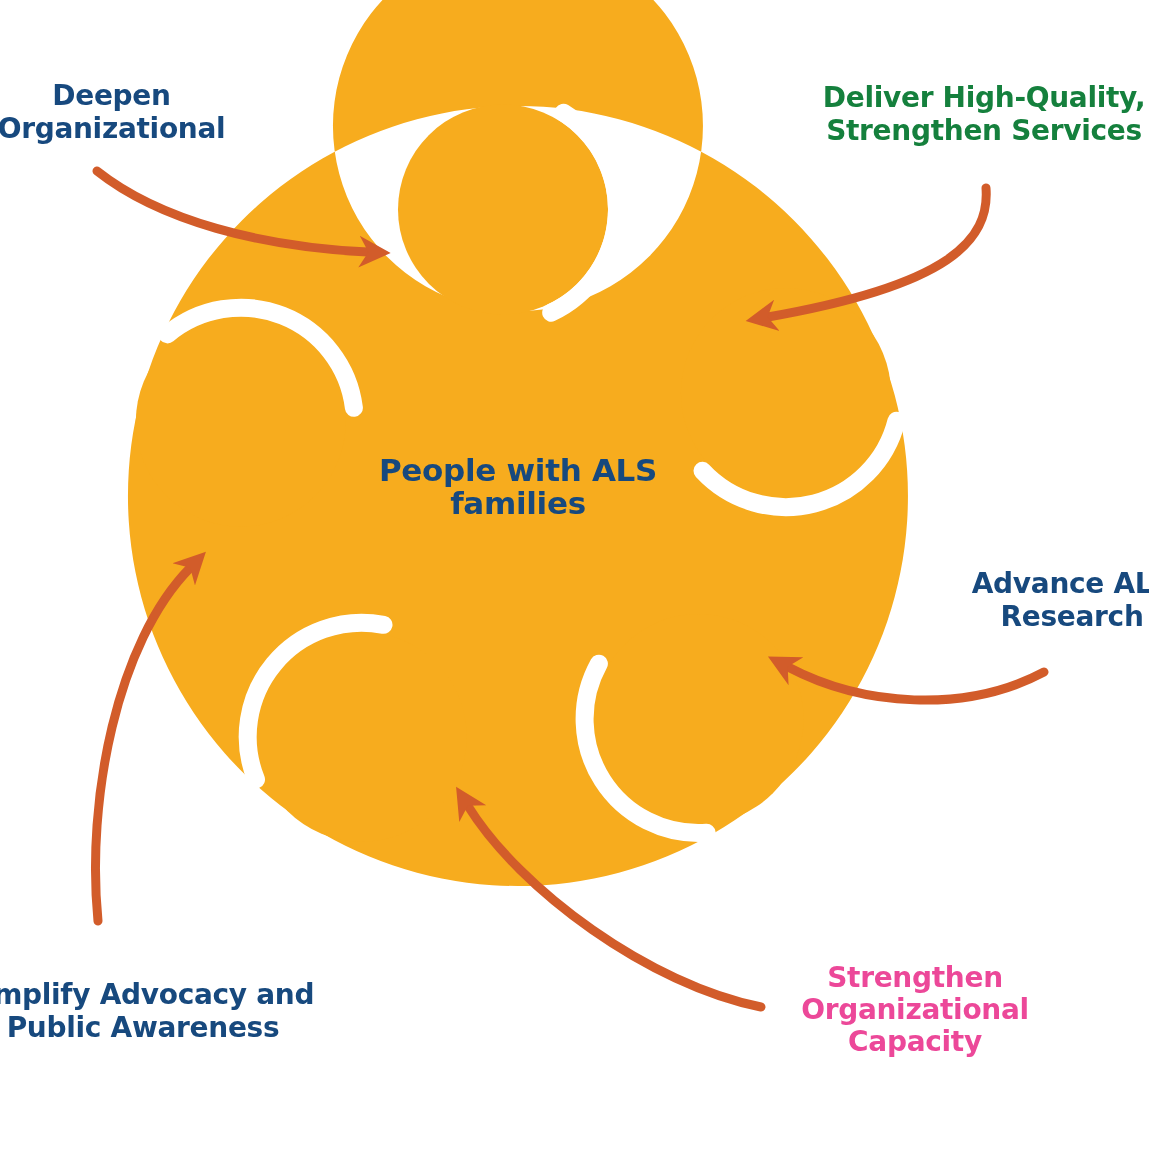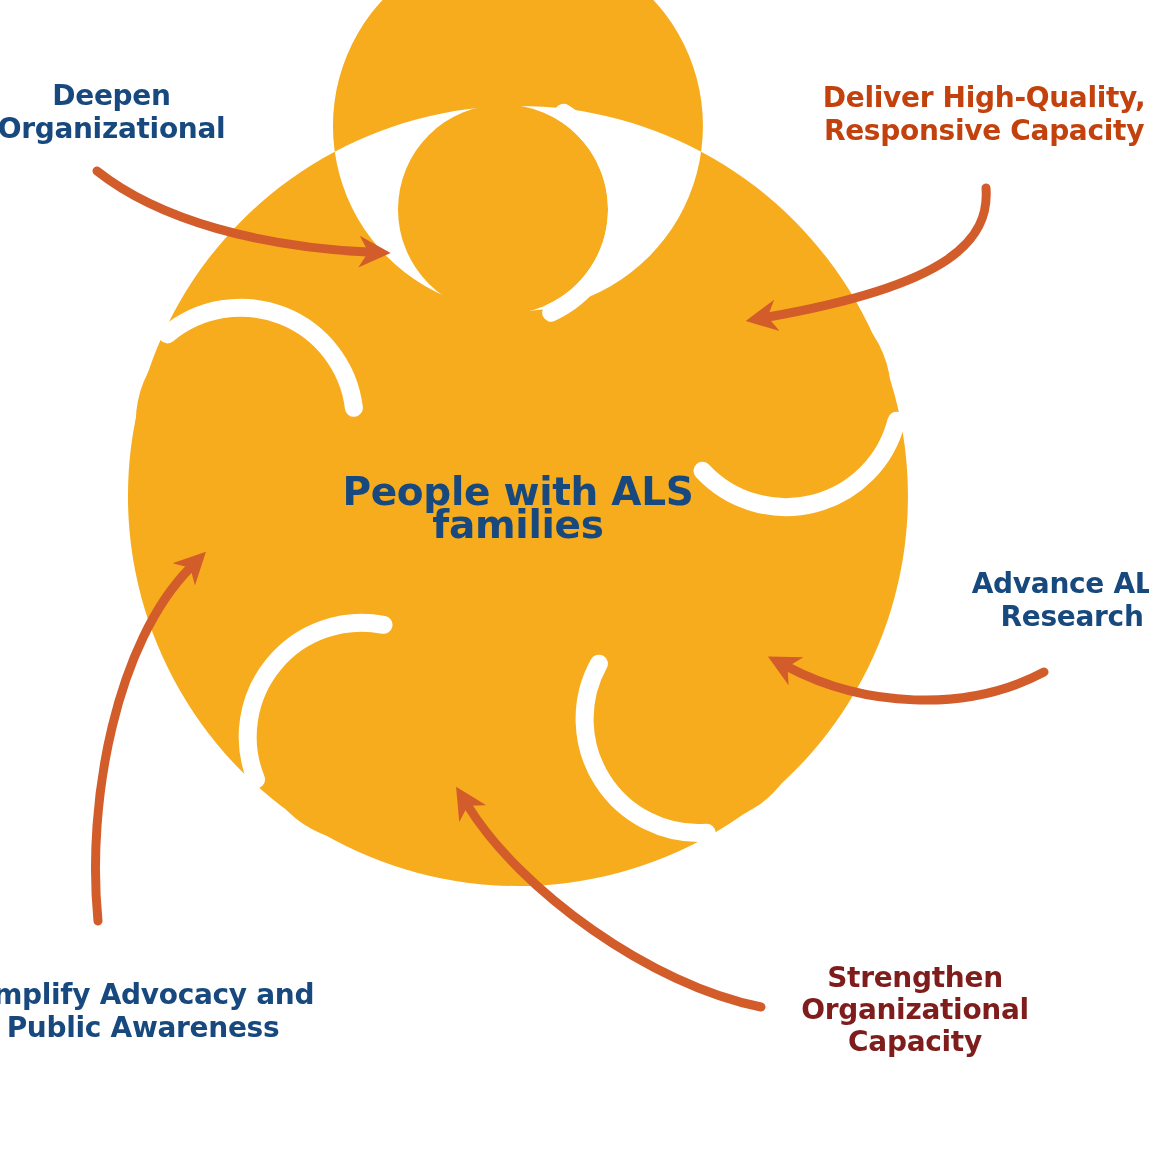--- a/index.html
+++ b/index.html
@@ -15,23 +15,22 @@
     position:absolute;
     transform:translateX(-50%);
     text-align:center;
     font-weight:700;
     font-size:28px;
     line-height:33px;
     letter-spacing:-0.3px;
     white-space:nowrap;
   }
   .label.center-label{
-    font-size:39px;
+    font-size:31px;
     line-height:33px;
-    margin-top:21px;
   }
   .label.strengthen{line-height:32px;}
 </style>
 </head>
 <body>
 
 <div class="stage">
 
   <svg class="ring-svg" viewBox="0 0 1149 1149" xmlns="http://www.w3.org/2000/svg">
     <defs>
@@ -64,31 +63,31 @@
   <div class="label center-label navy" style="left: 518px; top: 454px; color: rgb(23, 73, 126);">
     <div>People with ALS</div>
     <div>families</div>
   </div>
 
   <div class="label navy" style="left: 104px; top: 79px; color: rgb(23, 73, 126); padding-left: 15px;">
     <div>Deepen</div>
     <div>Organizational</div>
   </div>
 
-  <div class="label navy" style="left: 984px; top: 81px; color: #c2410c;">
+  <div class="label navy" style="left: 984px; top: 81px; color: #15803d;">
     <div>Deliver High-Quality,</div>
-    <div>Responsive Capacity</div>
+    <div>Strengthen Services</div>
   </div>
 
   <div class="label navy" style="left: 1072px; top: 567px; color: rgb(23, 73, 126);">
     <div>Advance ALS</div>
     <div>Research</div>
   </div>
 
-  <div class="label navy strengthen" style="left: 915px; top: 962px; color: #7f1d1d;">
+  <div class="label navy strengthen" style="left: 915px; top: 962px; color: #ec4899;">
     <div>Strengthen</div>
     <div>Organizational</div>
     <div>Capacity</div>
   </div>
 
   <div class="label navy" style="left: 143px; top: 978px; color: rgb(23, 73, 126);">
     <div>Amplify Advocacy and</div>
     <div>Public Awareness</div>
   </div>
 

